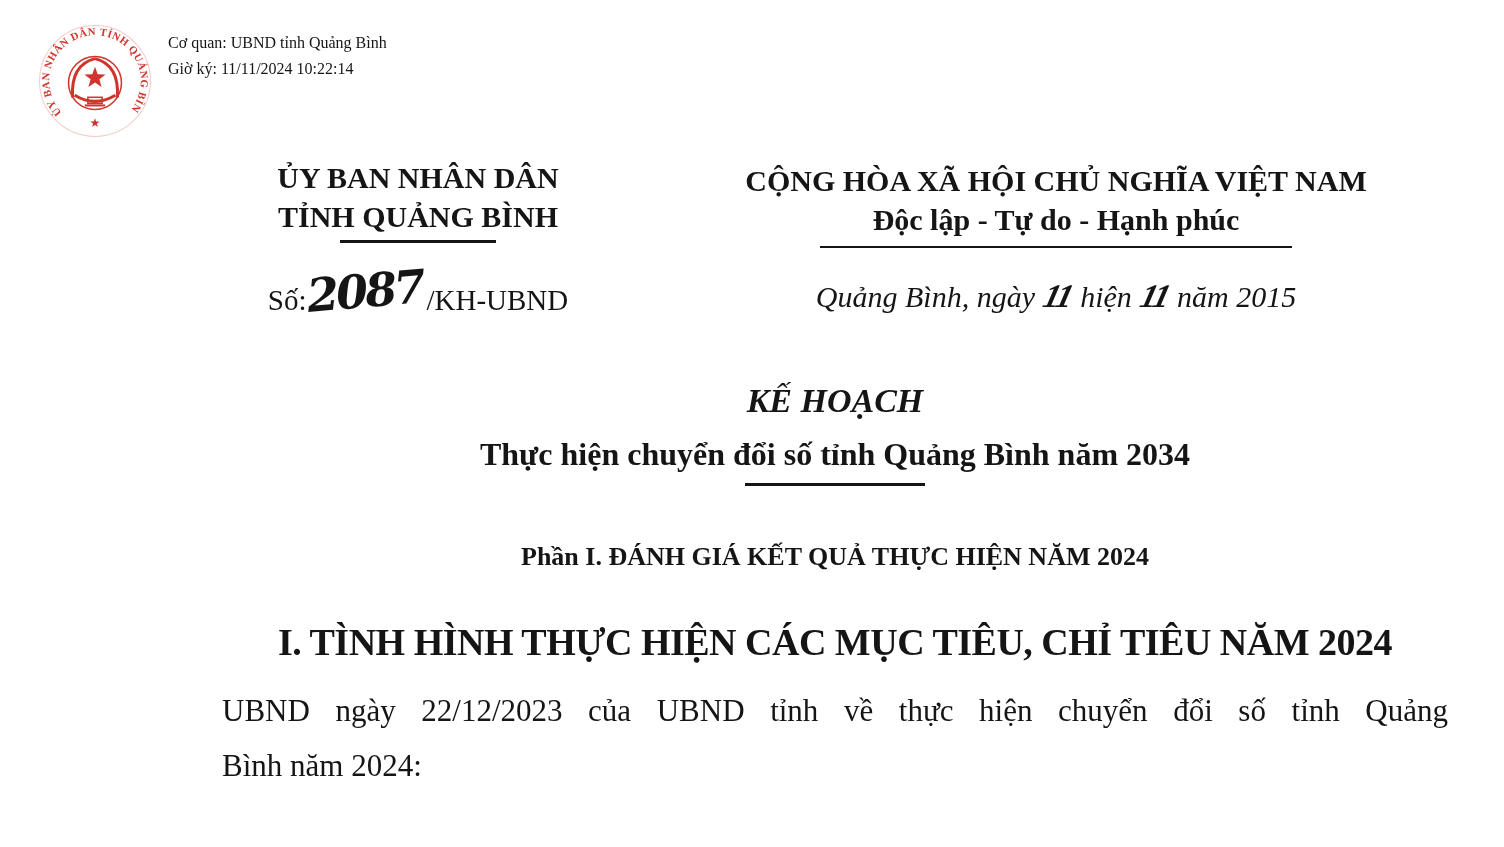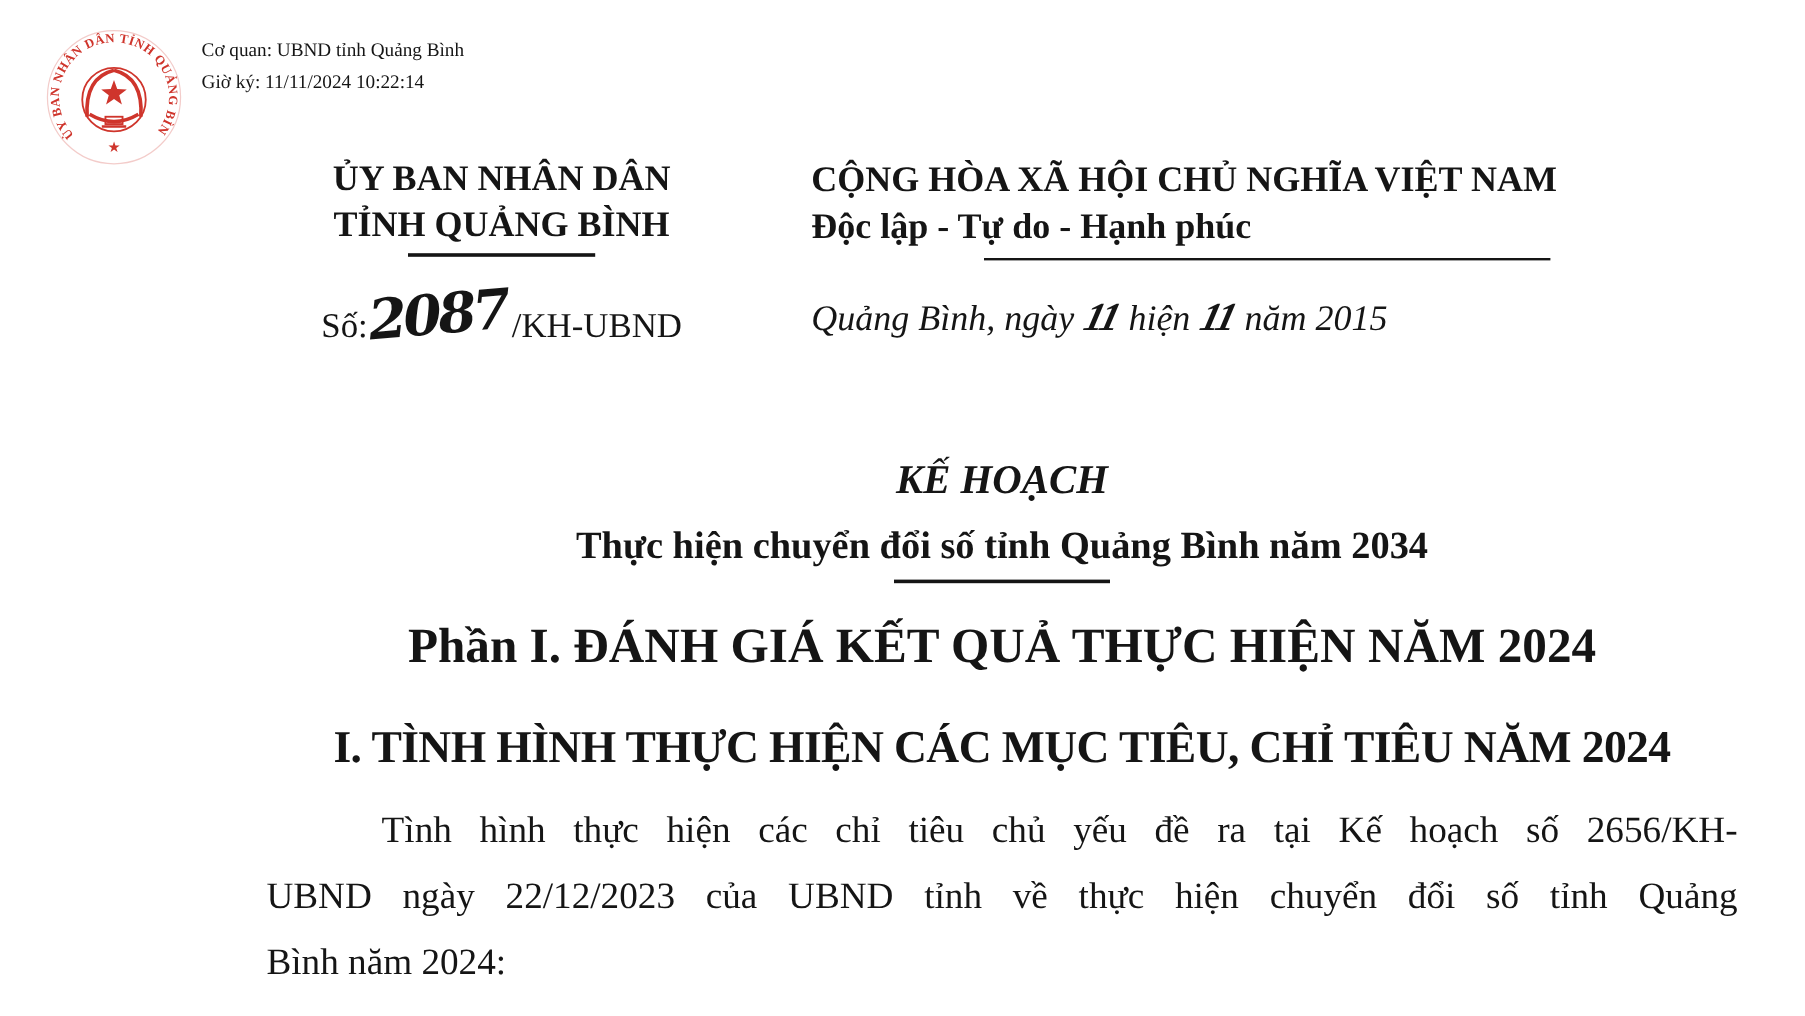--- a/index.html
+++ b/index.html
@@ -9,47 +9,47 @@
   }
 
   
   .stamp { position:absolute; left:38px; top:24px; width:114px; height:114px; }
   .stamp svg { width:100%; height:100%; display:block; }
 
   
   .sig-info { position:absolute; left:152px; top:30px; font-size:16px; line-height:26px; white-space:nowrap;margin-left:16px; }
 
   
-  .org-block { position:absolute; left:228px; top:129px; width:380px; text-align:center; }
+  .org-block { position:absolute; left:228px; top:158px; width:380px; text-align:center; }
   .org-line { font-weight:bold; font-size:30px; line-height:39px; white-space:nowrap; }
   .rule { background:#151515; }
   .rule-org { width:156px; height:3px; margin:4px auto 0; }
   .doc-number { margin-top:24px; font-size:29px; white-space:nowrap; }
   .hw-number {
     display:inline-block; font-family:"DejaVu Serif", serif; font-style:italic; font-weight:600;
     font-size:46px; letter-spacing:-3px; transform:rotate(-5deg); position:relative; top:-3px; margin:0 3px 0 1px;
   }
 
   
-  .national-block { position:absolute; left:676px; top:131px; width:760px; text-align:left; }
+  .national-block { position:absolute; left:676px; top:162px; width:760px; text-align:center; }
   .nat-line1 { font-weight:bold; font-size:30px; line-height:38px; white-space:nowrap; }
   .nat-line2 { font-weight:bold; font-size:30px; line-height:40px; white-space:nowrap; }
   .rule-nat { width:472px; height:2px; margin:6px auto 0; }
   .dateline { margin-top:30px; font-style:italic; font-size:30px; white-space:nowrap; }
   .hw-day {
     display:inline-block; font-weight:bold; font-size:33px; transform:skewX(-14deg);
     margin:0 9px; letter-spacing:-2px;
   }
 
   
   .main { position:absolute; left:222px; top:380px; width:1226px; text-align:center; }
   .doc-title { font-weight:bold; font-size:34px; line-height:42px;font-style:italic; }
   .doc-subtitle { font-weight:bold; font-size:32px; line-height:42px; margin-top:11px; }
   .rule-title { width:180px; height:3px; margin:8px auto 0; }
-  .part-heading { font-weight:bold; font-size:41px; line-height:40px; margin-top:32px; }
+  .part-heading { font-weight:bold; font-size:26px; line-height:40px; margin-top:51px; }
   .section-heading { font-weight:bold; font-size:38px; line-height:42px; margin-top:44px; letter-spacing:-0.5px; }
 
   .para { margin-top:20px; text-align:left; font-size:31px; line-height:55px; }
   .pline { white-space:normal; }
   .pline-first { padding-left:96px; }
   .pline-just { text-align:justify; text-align-last:justify; }
 </style>
 </head>
 <body>
 
@@ -96,19 +96,18 @@
     <div class="dateline"><span>Quảng Bình, ngày</span><span class="hw-day">11</span><span>hiện</span><span class="hw-day">11</span><span>năm 2015</span></div>
   </div>
 
   <div class="main">
     <div class="doc-title">KẾ HOẠCH</div>
     <div class="doc-subtitle">Thực hiện chuyển đổi số tỉnh Quảng Bình năm 2034</div>
     <div class="rule rule-title"></div>
     <div class="part-heading">Phần I. ĐÁNH GIÁ KẾT QUẢ THỰC HIỆN NĂM 2024</div>
     <div class="section-heading">I. TÌNH HÌNH THỰC HIỆN CÁC MỤC TIÊU, CHỈ TIÊU NĂM 2024</div>
     <div class="para">
-      <div class="pline pline-first pline-just">Tình hình thực hiện các chỉ tiêu chủ yếu đề ra tại Kế hoạch số 2656/KH-</div>
       <div class="pline pline-just">UBND ngày 22/12/2023 của UBND tỉnh về thực hiện chuyển đổi số tỉnh Quảng</div>
       <div class="pline">Bình năm 2024:</div>
     </div>
   </div>
 
 </div>
 
 </body></html>

